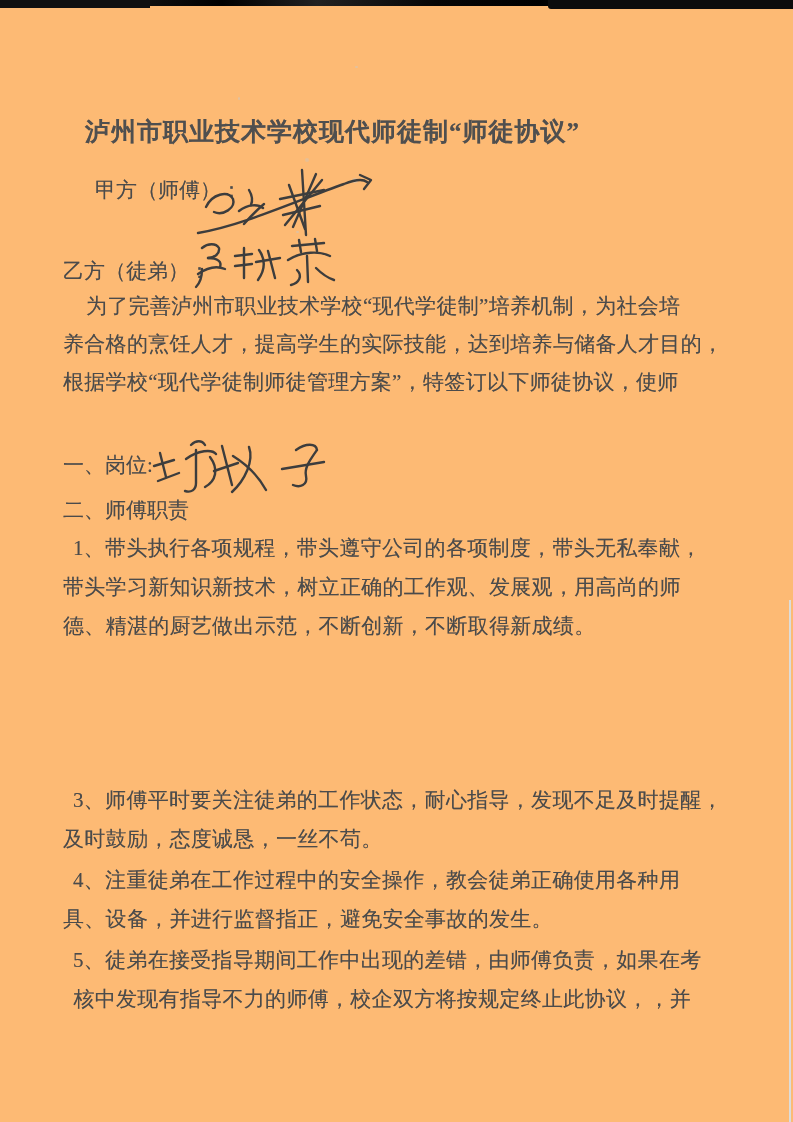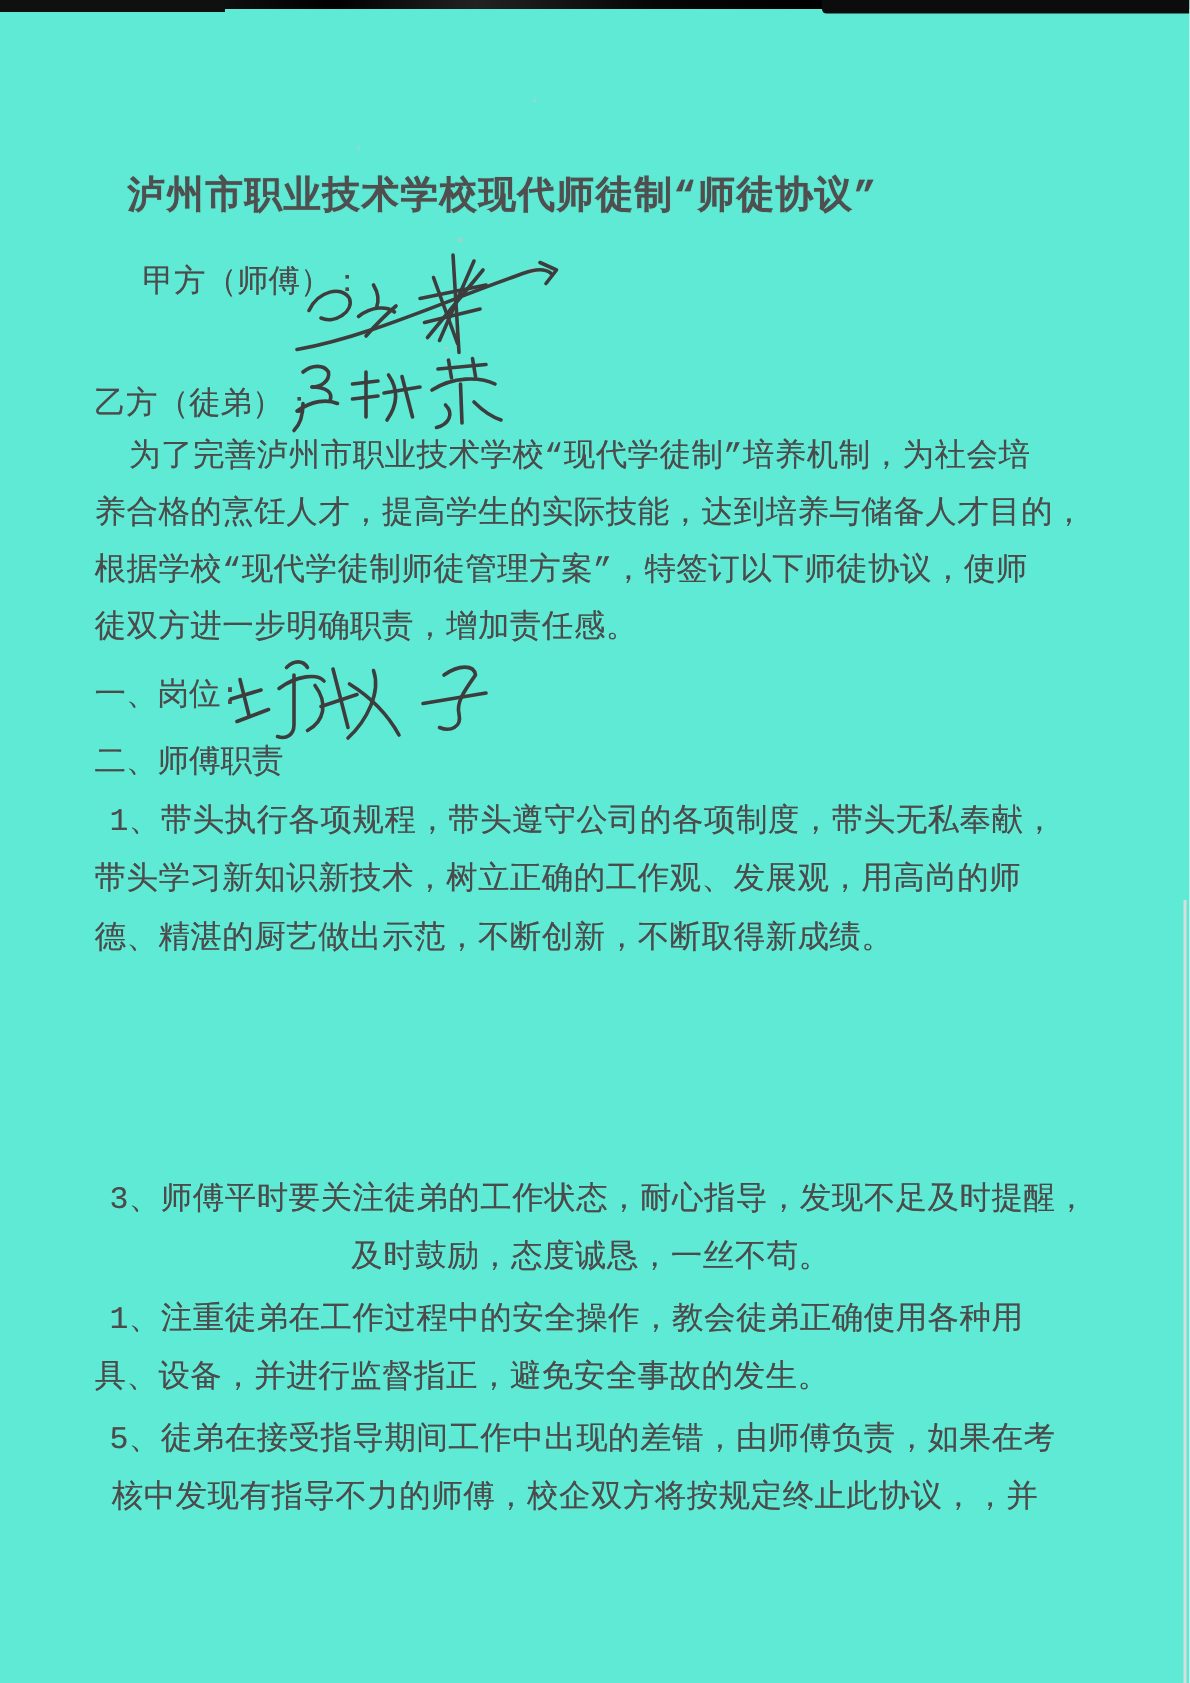--- a/index.html
+++ b/index.html
@@ -1,21 +1,21 @@
 <!DOCTYPE html>
 <html><head>
 <meta charset="utf-8">
 <style>
   html,body{margin:0;padding:0;background:#ffffff;}
   .page{
     position:relative;
     width:793px;height:1122px;
-    background:#5eead4;
+    background:#fdba74;
     overflow:hidden;
-    font-family:Liberation Mono, monospace;
+    font-family:Liberation Serif, serif;
     color:#4b4b4b;
   }
   
   .scan-top{
     position:absolute;top:0;left:0;width:793px;height:6px;
     background:linear-gradient(90deg,#0b0b0b 0%,#1a1a1a 12%,#000 28%,#222 40%,#060606 55%,#000 68%,#181818 82%,#050505 100%);
   }
   .scan-top-thick-left{position:absolute;top:0;left:0;width:150px;height:8px;background:#101010;}
   .scan-top-thick-right{position:absolute;top:0;left:548px;width:245px;height:9px;background:#0c0c0c;border-bottom-left-radius:3px;}
   .scan-right-edge{position:absolute;top:600px;right:2px;width:2px;height:522px;background:#dcdcda;}
@@ -44,21 +44,21 @@
   .intro{top:287px;}
   .intro .tline{line-height:38px;}
   .intro .tline:first-child{padding-left:23px;}
   .heading{position:absolute;left:63px;font-size:21px;line-height:30px;white-space:nowrap;
     text-shadow:0 0 .4px rgba(80,80,80,.5);}
   .h-pos{top:450px;}
   .h-duty{top:495px;}
   .duty .tline:first-child{padding-left:10px;}
   .d1{top:529px;}
   .d2{top:653px;}
-  .d3{top:781px;text-align:center;}
+  .d3{top:781px;}
   .d4{top:861px;}
   .d5{top:941px;text-align:center;}
 
   
   .sig{position:absolute;}
   .sig path{fill:none;stroke:#3d3d3d;stroke-width:2.4;stroke-linecap:round;stroke-linejoin:round;}
   .sigA{left:192px;top:163px;}
   .sigB{left:192px;top:236px;}
   .sigP{left:146px;top:435px;}
 </style>
@@ -118,21 +118,20 @@
     <path d="M96,24 C110,15 128,15 138,20"></path>
     <path d="M115,20 L116,46"></path>
     <path d="M105,34 C111,40 107,47 99,49"></path>
     <path d="M124,32 C130,38 136,42 142,44"></path>
   </svg>
 
   <div class="intro block">
       <div class="tline">为了完善泸州市职业技术学校“现代学徒制”培养机制，为社会培</div>
       <div class="tline">养合格的烹饪人才，提高学生的实际技能，达到培养与储备人才目的，</div>
       <div class="tline">根据学校“现代学徒制师徒管理方案”，特签订以下师徒协议，使师</div>
-      <div class="tline">徒双方进一步明确职责，增加责任感。</div>
     </div>
 
   <div class="heading h-pos">
     <span>一、岗位:</span>
   </div>
   <svg class="sig sigP" width="200" height="68" viewBox="0 0 200 68" role="img" aria-label="墩子">
     <path d="M14,18 L20,42"></path>
     <path d="M8,31 L28,25"></path>
     <path d="M12,46 L33,38"></path>
     <path d="M45,10 C50,5 56,5 59,10"></path>
@@ -152,21 +151,21 @@
   <div class="duty block d1">
       <div class="tline">1、带头执行各项规程，带头遵守公司的各项制度，带头无私奉献，</div>
       <div class="tline">带头学习新知识新技术，树立正确的工作观、发展观，用高尚的师</div>
       <div class="tline">德、精湛的厨艺做出示范，不断创新，不断取得新成绩。</div>
     </div>
   <div class="duty block d3">
       <div class="tline">3、师傅平时要关注徒弟的工作状态，耐心指导，发现不足及时提醒，</div>
       <div class="tline">及时鼓励，态度诚恳，一丝不苟。</div>
     </div>
   <div class="duty block d4">
-      <div class="tline">1、注重徒弟在工作过程中的安全操作，教会徒弟正确使用各种用</div>
+      <div class="tline">4、注重徒弟在工作过程中的安全操作，教会徒弟正确使用各种用</div>
       <div class="tline">具、设备，并进行监督指正，避免安全事故的发生。</div>
     </div>
   <div class="duty block d5">
       <div class="tline">5、徒弟在接受指导期间工作中出现的差错，由师傅负责，如果在考</div>
       <div class="tline">核中发现有指导不力的师傅，校企双方将按规定终止此协议，，并</div>
     </div>
 
 </div>
 
 </body></html>

